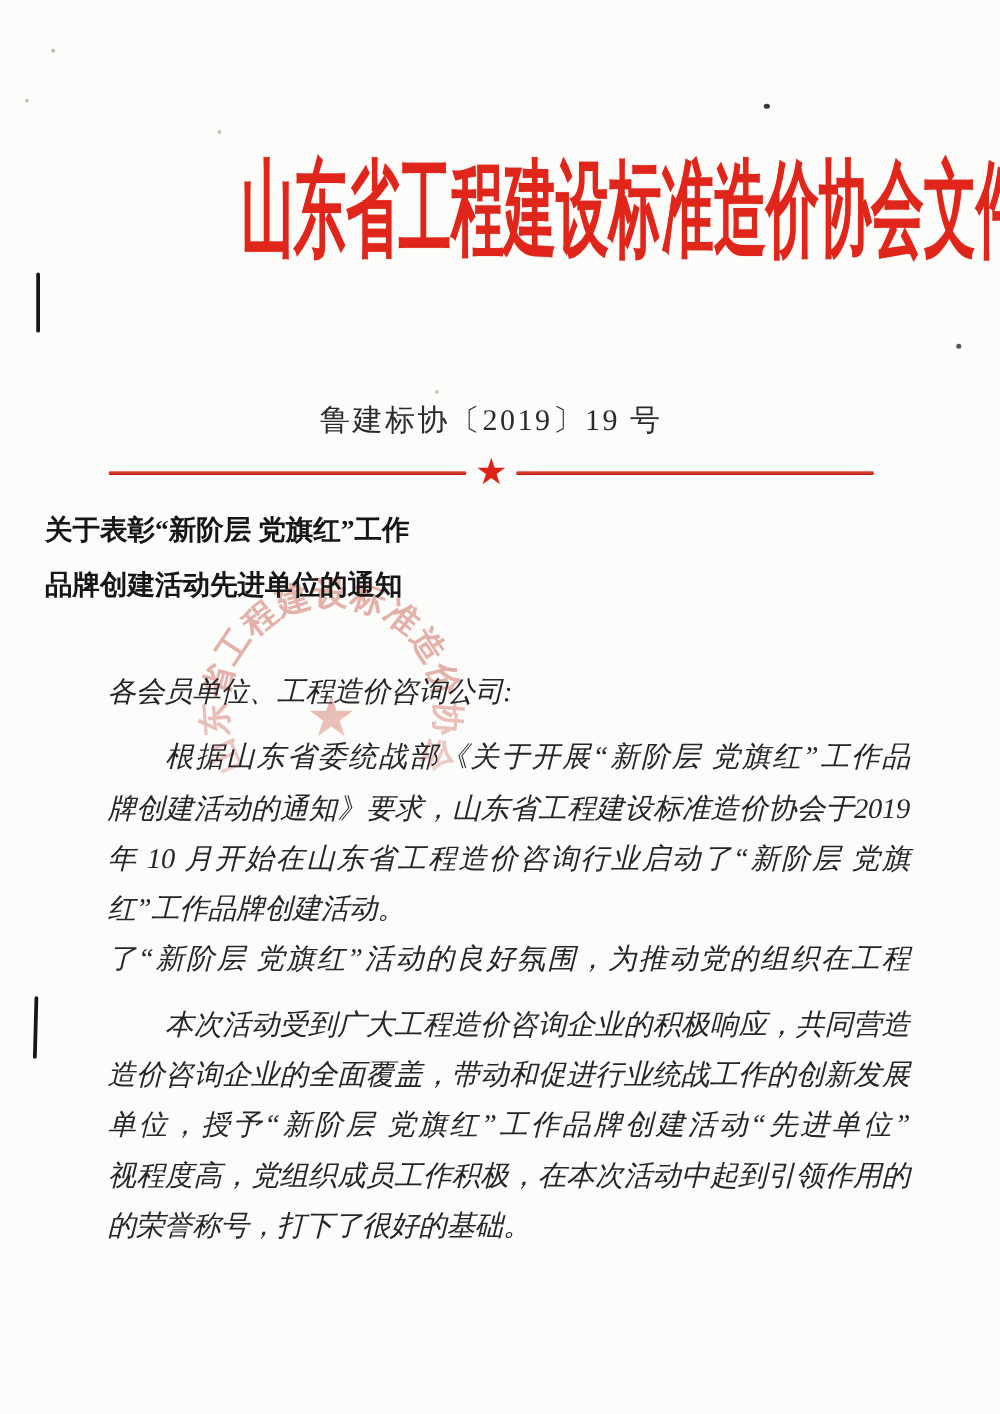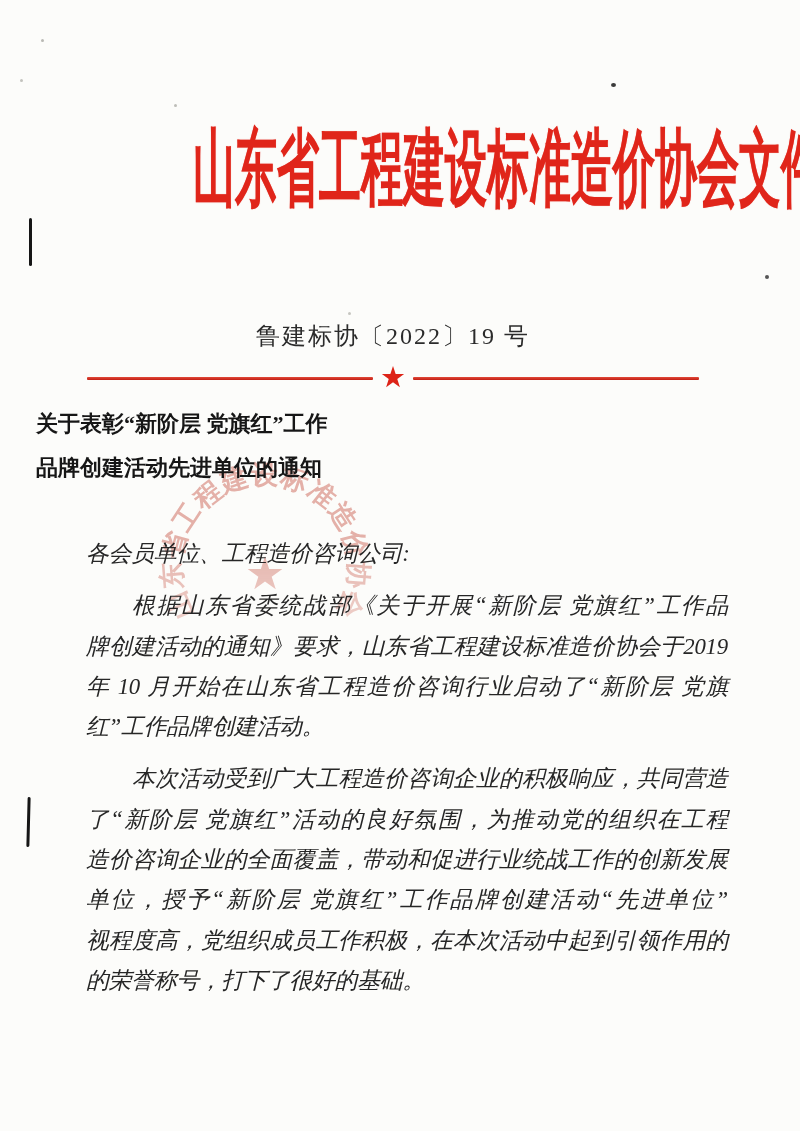--- a/index.html
+++ b/index.html
@@ -76,21 +76,21 @@
   .sp5{left:174px;top:104px;width:3px;height:3px;background:#bdbdb8;}
   .sp6{left:348px;top:312px;width:3px;height:3px;background:#c6c6c1;}
 </style>
 </head>
 <body>
 
 <div class="page">
 
   <div class="org-title">山东省工程建设标准造价协会文件</div>
 
-  <div class="doc-number">鲁建标协〔2022〕19 号</div>
+  <div class="doc-number">鲁建标协〔2019〕19 号</div>
 
   <div class="divider">
     <span class="rule"></span>
     <span class="star">★</span>
     <span class="rule"></span>
   </div>
 
   <svg class="seal" viewBox="0 0 220 220">
     <defs>
       <path id="sealArc" d="M 39 151 A 82 82 0 1 1 181 151" fill="none"></path>
@@ -105,22 +105,22 @@
     <div>关于表彰“新阶层 党旗红”工作</div>
     <div>品牌创建活动先进单位的通知</div>
   </div>
 
   <div class="doc-body">
       <div class="bline">各会员单位、工程造价咨询公司:</div>
       <div class="bline fill indent">根据山东省委统战部《关于开展“新阶层 党旗红”工作品</div>
       <div class="bline fill">牌创建活动的通知》要求，山东省工程建设标准造价协会于2019</div>
       <div class="bline fill">年 10 月开始在山东省工程造价咨询行业启动了“新阶层 党旗</div>
       <div class="bline">红”工作品牌创建活动。</div>
+      <div class="bline fill">了“新阶层 党旗红”活动的良好氛围，为推动党的组织在工程</div>
       <div class="bline fill indent">本次活动受到广大工程造价咨询企业的积极响应，共同营造</div>
-      <div class="bline fill">了“新阶层 党旗红”活动的良好氛围，为推动党的组织在工程</div>
       <div class="bline fill">造价咨询企业的全面覆盖，带动和促进行业统战工作的创新发展</div>
       <div class="bline fill">单位，授予“新阶层 党旗红”工作品牌创建活动“先进单位”</div>
       <div class="bline fill">视程度高，党组织成员工作积极，在本次活动中起到引领作用的</div>
       <div class="bline">的荣誉称号，打下了很好的基础。</div>
     </div>
 
   <div class="artifact mark-1"></div>
   <div class="artifact mark-2"></div>
   <div class="speck sp1"></div>
   <div class="speck sp2"></div>

